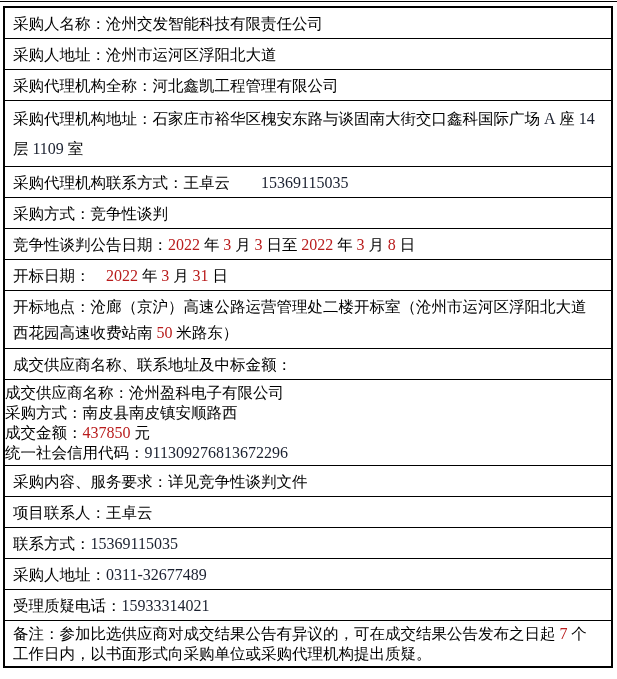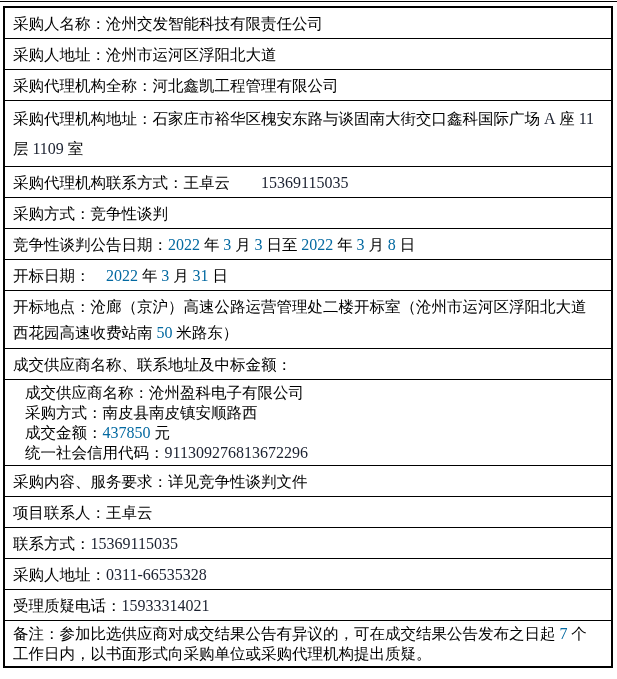--- a/index.html
+++ b/index.html
@@ -24,43 +24,43 @@
     border-bottom: 1px solid #000;
     padding: 6px 16px 5px 8px;
     font-size: 15.5px;
     line-height: 19px;
   }
   .row:last-child { border-bottom: none; }
   .line { white-space: pre-wrap; }
   
   .v-spread { padding: 3px 6px 2px 8px; line-height: 30px; }
   .v-mid    { padding: 3px 6px 2px 8px; line-height: 26px; }
-  .v-list   { padding: 3px 6px 2px 20px; line-height: 20px; }
+  .v-list   { padding: 3px 6px 2px 0; line-height: 20px; }
   .v-note   { padding: 3px 6px 2px 8px; line-height: 20px; }
   
   .seg-n { font-family: "Liberation Serif", serif; font-size: 16px; color: #1b2130; }
-  .seg-b { font-family: "Liberation Serif", serif; font-size: 16px; color: #0369a1; }
+  .seg-b { font-family: "Liberation Serif", serif; font-size: 16px; color: #b91c1c; }
 </style>
 </head>
 <body>
 
 <div class="page">
   <div class="top-rule"></div>
   <div class="doc-table" id="doc-table">
       <div class="row">
         <div class="line"><span>采购人名称：沧州交发智能科技有限责任公司</span></div>
       </div>
       <div class="row">
         <div class="line"><span>采购人地址：沧州市运河区浮阳北大道</span></div>
       </div>
       <div class="row">
         <div class="line"><span>采购代理机构全称：河北鑫凯工程管理有限公司</span></div>
       </div>
       <div class="row v-spread">
-        <div class="line"><span>采购代理机构地址：石家庄市裕华区槐安东路与谈固南大街交口鑫科国际广场 </span><span class="seg-n">A</span><span> 座 </span><span class="seg-n">11</span></div>
+        <div class="line"><span>采购代理机构地址：石家庄市裕华区槐安东路与谈固南大街交口鑫科国际广场 </span><span class="seg-n">A</span><span> 座 </span><span class="seg-n">14</span></div>
         <div class="line"><span>层 </span><span class="seg-n">1109</span><span> 室</span></div>
       </div>
       <div class="row">
         <div class="line"><span>采购代理机构联系方式：王卓云　　</span><span class="seg-n">15369115035</span></div>
       </div>
       <div class="row">
         <div class="line"><span>采购方式：竞争性谈判</span></div>
       </div>
       <div class="row">
         <div class="line"><span>竞争性谈判公告日期：</span><span class="seg-b">2022</span><span> 年 </span><span class="seg-b">3</span><span> 月 </span><span class="seg-b">3</span><span> 日至 </span><span class="seg-b">2022</span><span> 年 </span><span class="seg-b">3</span><span> 月 </span><span class="seg-b">8</span><span> 日</span></div>
@@ -84,21 +84,21 @@
       <div class="row">
         <div class="line"><span>采购内容、服务要求：详见竞争性谈判文件</span></div>
       </div>
       <div class="row">
         <div class="line"><span>项目联系人：王卓云</span></div>
       </div>
       <div class="row">
         <div class="line"><span>联系方式：</span><span class="seg-n">15369115035</span></div>
       </div>
       <div class="row">
-        <div class="line"><span>采购人地址：</span><span class="seg-n">0311-66535328</span></div>
+        <div class="line"><span>采购人地址：</span><span class="seg-n">0311-32677489</span></div>
       </div>
       <div class="row">
         <div class="line"><span>受理质疑电话：</span><span class="seg-n">15933314021</span></div>
       </div>
       <div class="row v-note">
         <div class="line"><span>备注：参加比选供应商对成交结果公告有异议的，可在成交结果公告发布之日起 </span><span class="seg-b">7</span><span> 个</span></div>
         <div class="line"><span>工作日内，以书面形式向采购单位或采购代理机构提出质疑。</span></div>
       </div>
     </div>
 </div>

